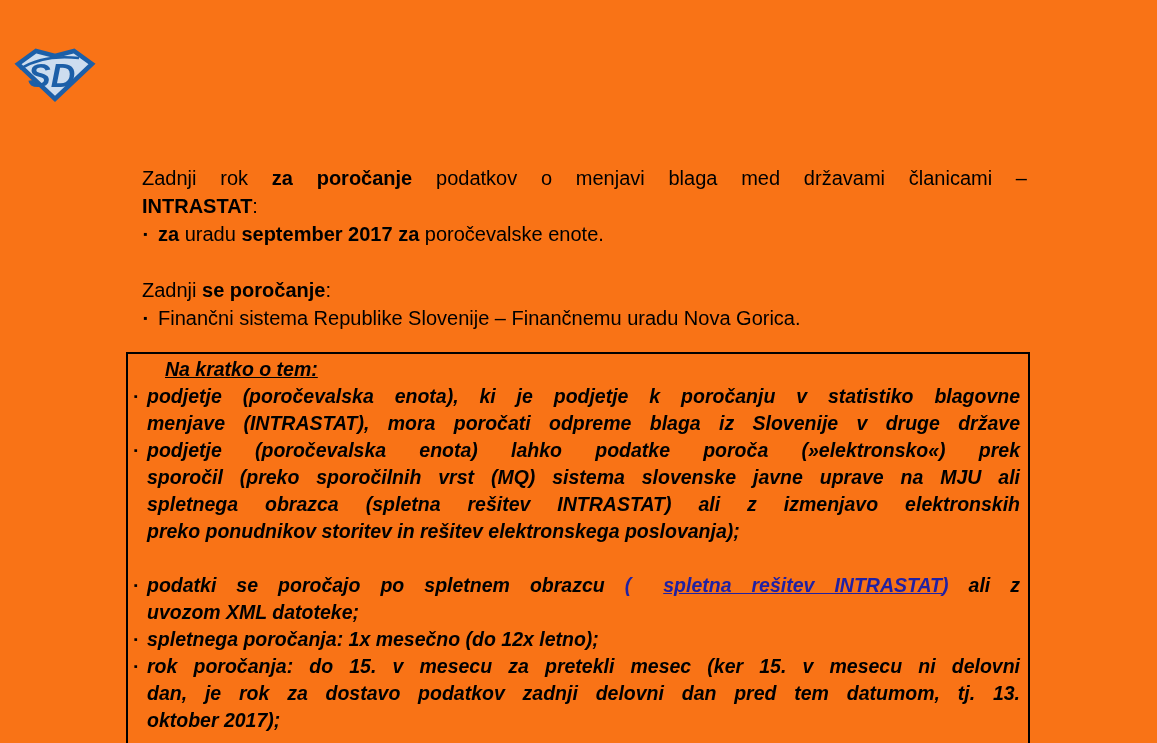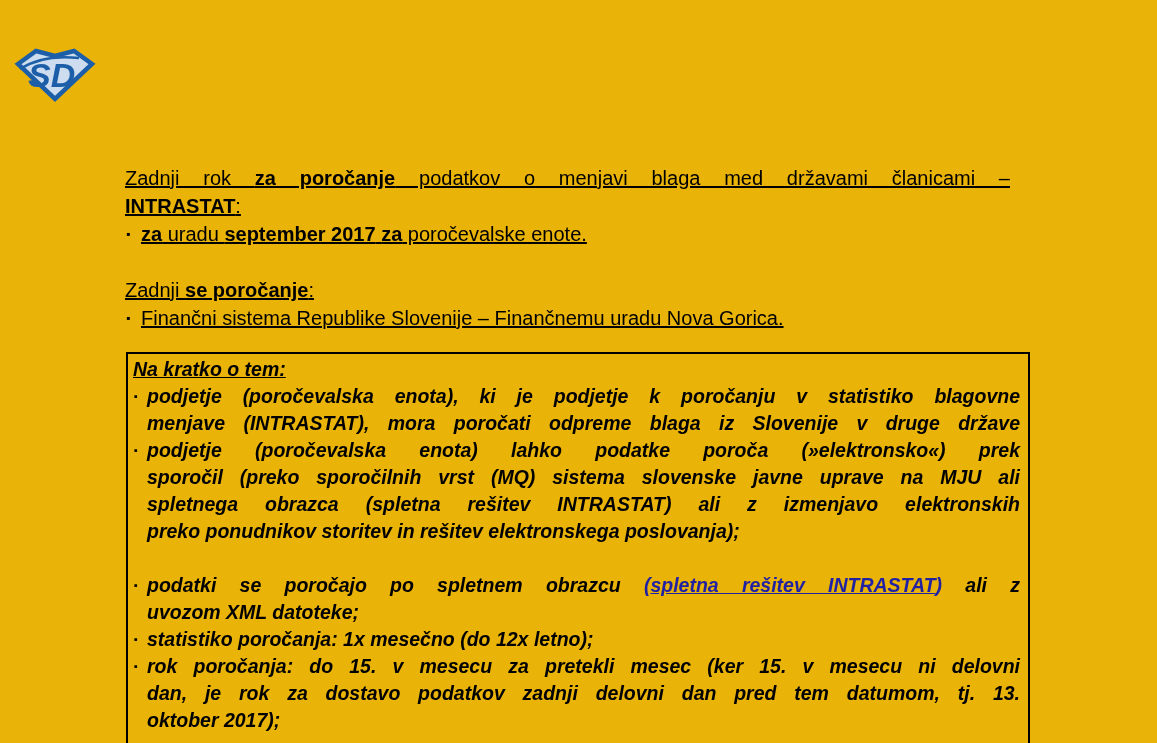--- a/index.html
+++ b/index.html
@@ -1,34 +1,34 @@
 <!DOCTYPE html>
 <html style="--text: #000000; --border: #000000; --link: #2121a3; --logo_stroke: #1c5fa8; --logo_fill: #cdddef;"><head>
 <meta charset="utf-8">
 <style>
   * { margin:0; padding:0; box-sizing:border-box; }
   html, body { background:#ffffff; }
   .page {
     position:relative;
     width:1157px; height:743px;
     overflow:hidden;
-    background:#eab308;
+    background:#f97316;
     color:var(--text, #000);
     font-family:"Liberation Sans", sans-serif;
   }
   .logo { position:absolute; left:13px; top:45px; width:84px; height:58px; }
 
   .content {
-    position:absolute; left:125px; top:164px; width:885px;
-    font-size:20px; line-height:28px;text-decoration:underline;
+    position:absolute; left:142px; top:164px; width:885px;
+    font-size:20px; line-height:28px;
   }
   .line { min-height:1em; }
   .line.just { text-align:justify; text-align-last:justify; }
   .b { font-weight:bold; }
-  .u { text-decoration:underline; }
+  .u { text-decoration:underline;margin-left:32px; }
   .link-seg { color:var(--link, #2121a3); }
 
   ul { list-style:none; }
   li { position:relative; padding-left:16px; }
   .marker {
     position:absolute; left:1px; top:0;
     font-size:12px; line-height:inherit;
   }
   .spacer { height:28px; }
 
@@ -112,21 +112,21 @@
       <li class="gap-before">
         <span class="marker">▪</span>
         <div class="li-text">
             <div class="line just"><span>podatki se poročajo po spletnem obrazcu </span><span class="link-seg">(</span><span class="u link-seg">spletna rešitev INTRASTAT</span><span class="link-seg">)</span><span> ali z</span></div>
             <div class="line"><span>uvozom XML datoteke;</span></div>
           </div>
       </li>
       <li>
         <span class="marker">▪</span>
         <div class="li-text">
-            <div class="line"><span>statistiko poročanja: 1x mesečno (do 12x letno);</span></div>
+            <div class="line"><span>spletnega poročanja: 1x mesečno (do 12x letno);</span></div>
           </div>
       </li>
       <li>
         <span class="marker">▪</span>
         <div class="li-text">
             <div class="line just"><span>rok poročanja: do 15. v mesecu za pretekli mesec (ker 15. v mesecu ni delovni</span></div>
             <div class="line just"><span>dan, je rok za dostavo podatkov zadnji delovni dan pred tem datumom, tj. 13.</span></div>
             <div class="line"><span>oktober 2017);</span></div>
           </div>
       </li>

